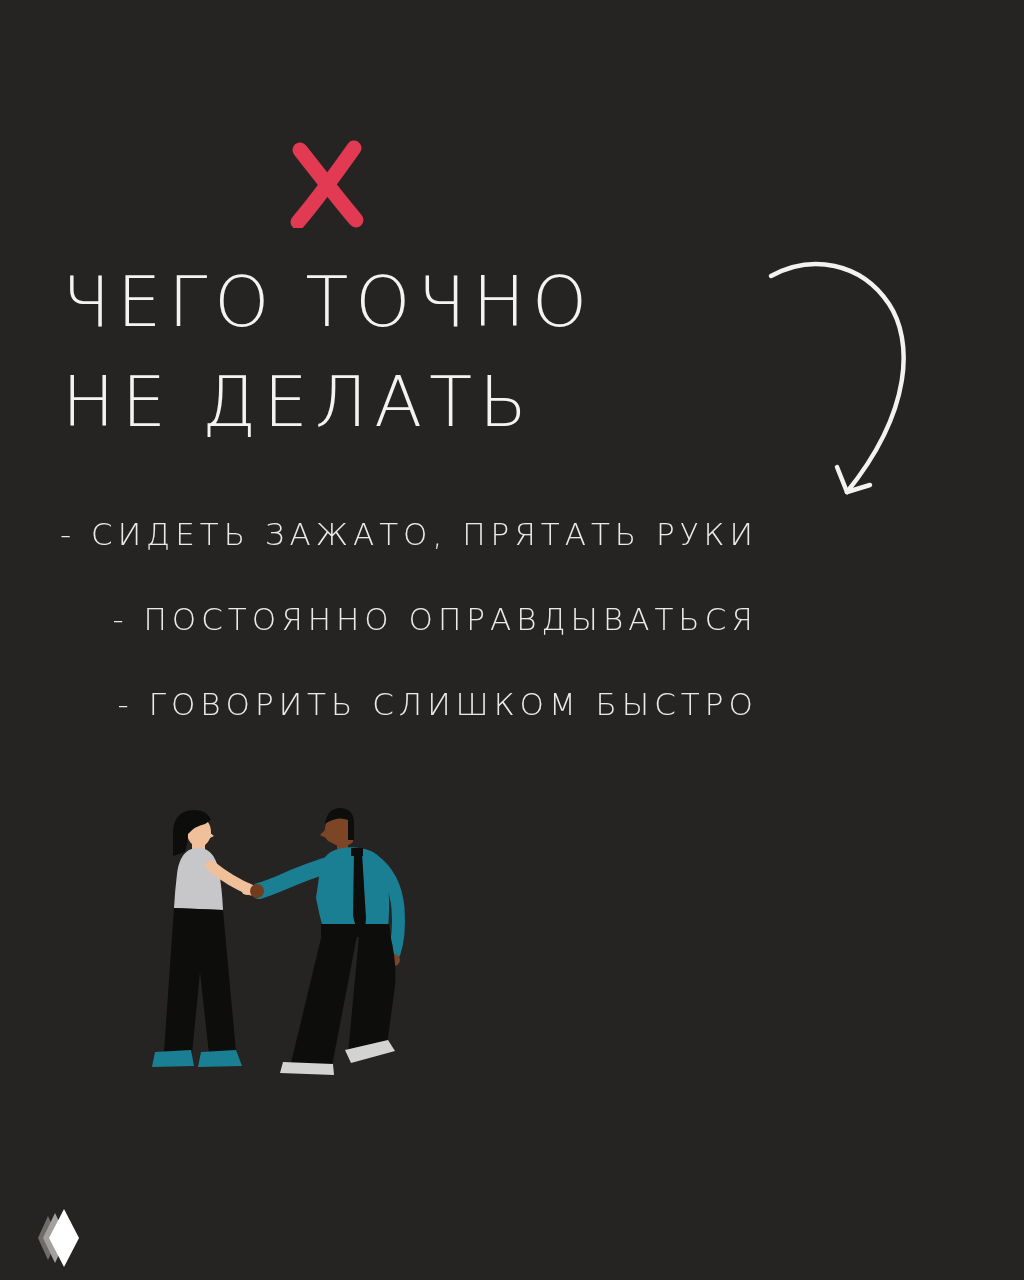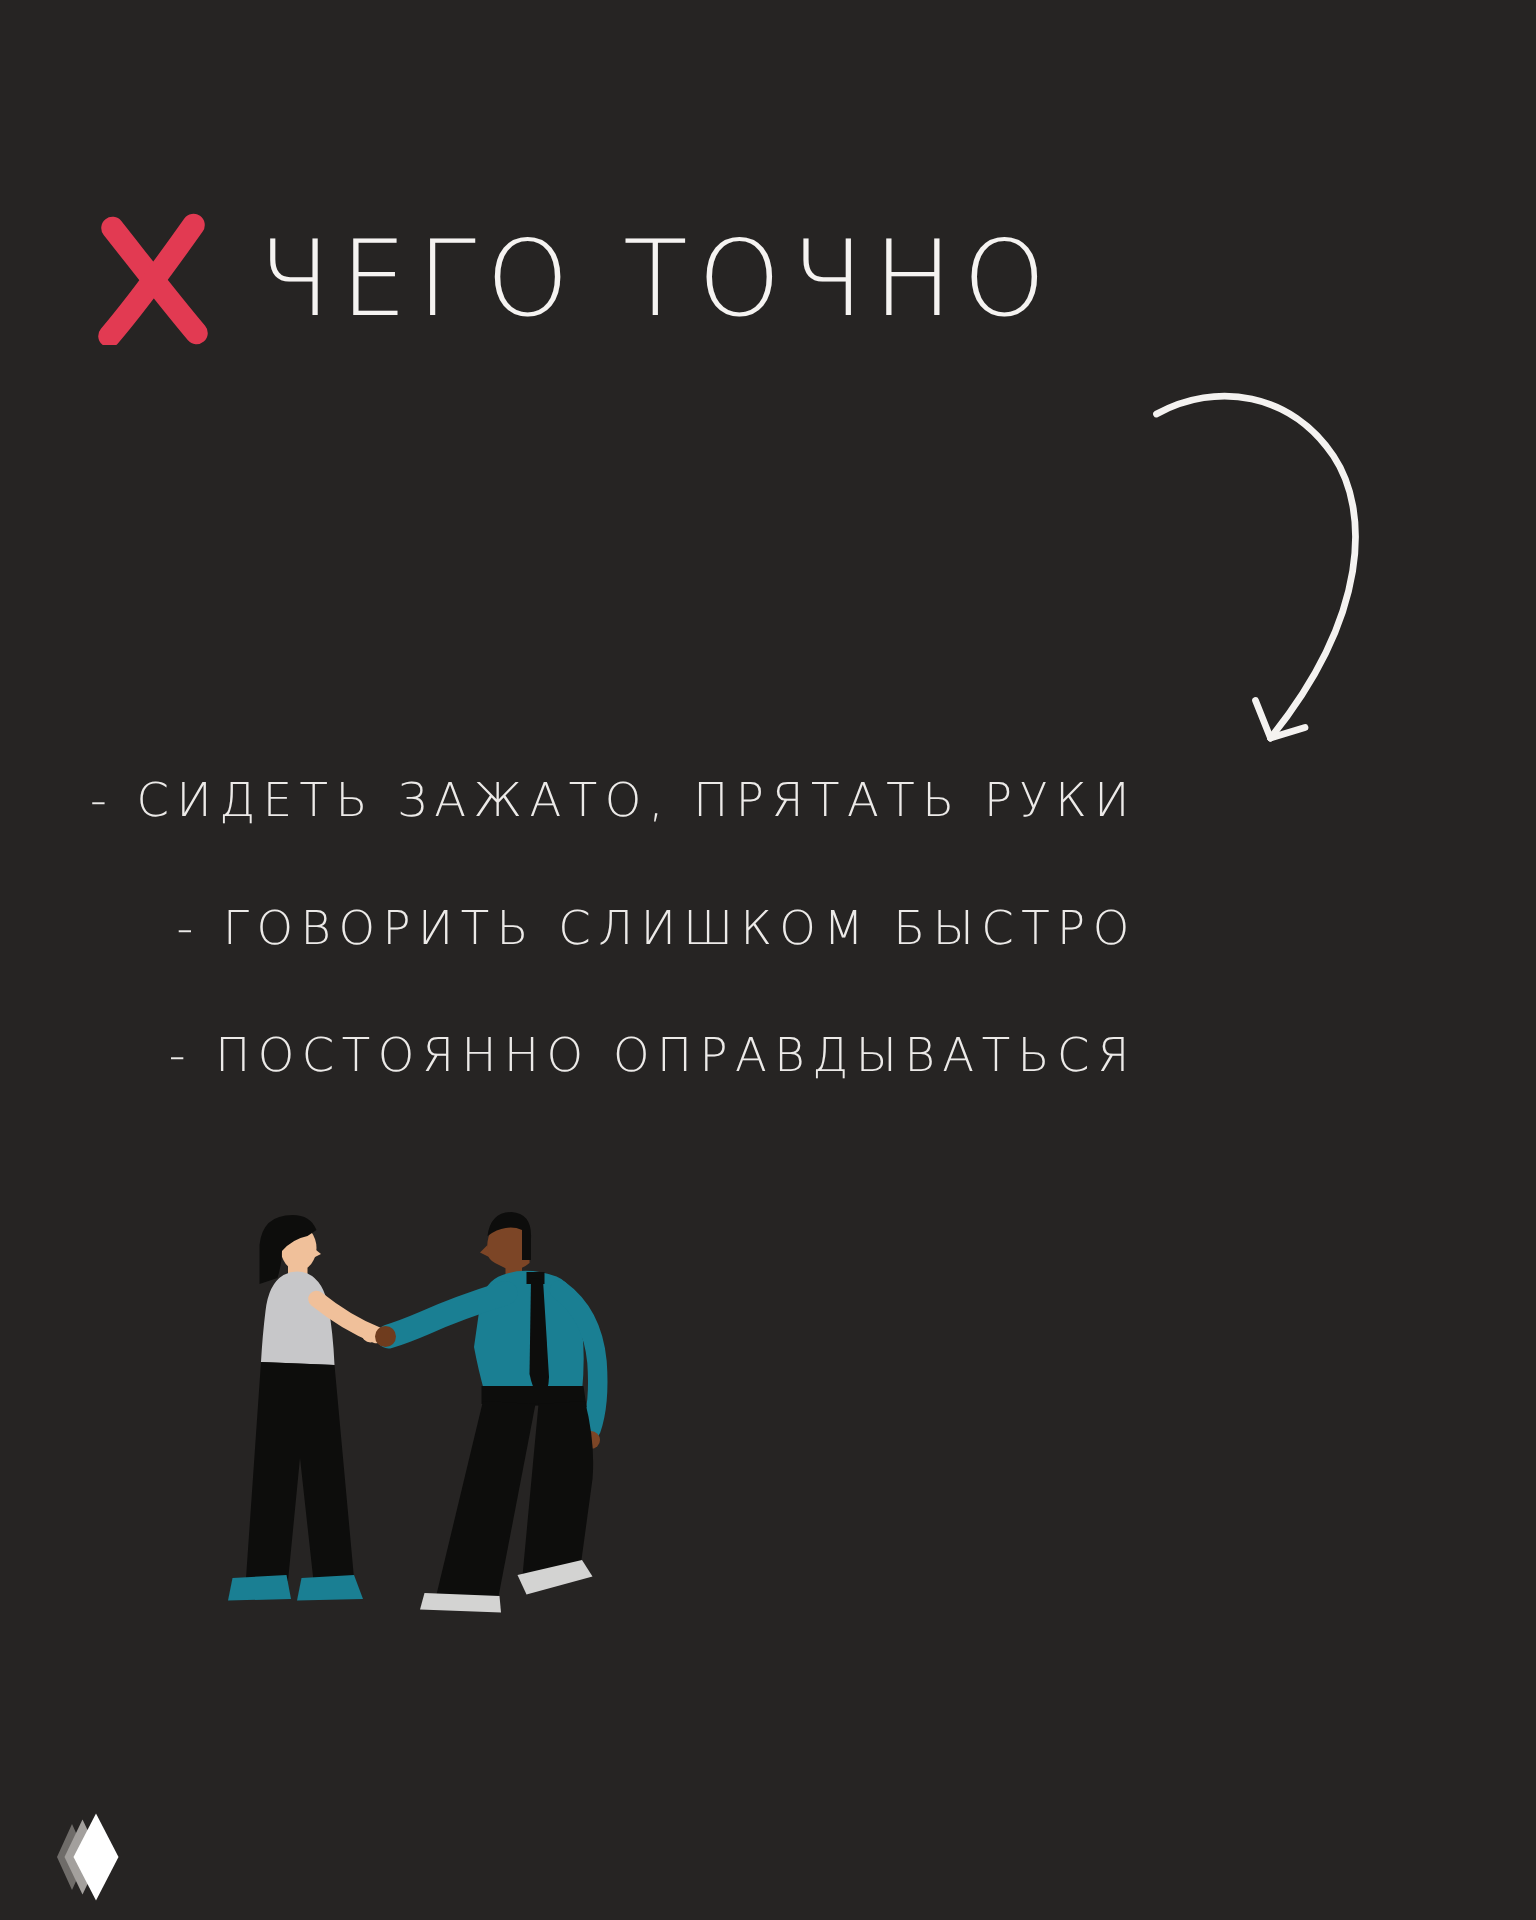--- a/index.html
+++ b/index.html
@@ -8,21 +8,21 @@
     width: 1024px;
     height: 1280px;
     background: #262423;
     overflow: hidden;
     font-family: "DejaVu Sans", "Liberation Sans", sans-serif;
     color: #f2f0ee;
   }
 
   
   .title-area { position: absolute; left: 62px; top: 140px; }
-  .title-row  { display: flex; align-items: center; gap: 28px; }
+  .title-row  { display: flex; align-items: center; gap: 28px; flex-direction: column; }
   .x-icon     { width: 82px; height: 88px; flex: none; }
   .title-line {
     margin: 0;
     font-size: 70px;
     font-weight: 200;
     letter-spacing: 7px;
     line-height: 92px;
     white-space: nowrap;
     color: #f5f3f1;
   }
@@ -69,32 +69,33 @@
 <div class="poster">
 
   <header class="title-area">
     <div class="title-row">
       <svg class="x-icon" viewBox="0 0 82 88">
         <path d="M13,10 C32,34 52,60 69,80" fill="none" stroke="#e23a52" stroke-width="15" stroke-linecap="round"></path>
         <path d="M67,8 C50,32 28,62 11,82" fill="none" stroke="#e23a52" stroke-width="15" stroke-linecap="round"></path>
       </svg>
       <h1 class="title-line">ЧЕГО ТОЧНО</h1>
     </div>
+    <h1 class="title-line title-line2">НЕ ДЕЛАТЬ</h1>
   </header>
 
   <svg class="arrow" viewBox="0 0 158 252">
     <path d="M8,24 C48,2 98,10 126,52 C150,88 150,158 84,240" fill="none" stroke="#f4f2f0" stroke-width="4.5" stroke-linecap="round"></path>
     <path d="M84,240 L74,215" fill="none" stroke="#f4f2f0" stroke-width="4.5" stroke-linecap="round"></path>
     <path d="M84,240 L107,233" fill="none" stroke="#f4f2f0" stroke-width="4.5" stroke-linecap="round"></path>
   </svg>
 
   <ul class="donts">
     <li>- СИДЕТЬ ЗАЖАТО, ПРЯТАТЬ РУКИ</li>
+    <li>- ПОСТОЯННО ОПРАВДЫВАТЬСЯ</li>
     <li>- ГОВОРИТЬ СЛИШКОМ БЫСТРО</li>
-    <li>- ПОСТОЯННО ОПРАВДЫВАТЬСЯ</li>
   </ul>
 
   <svg class="illustration" viewBox="0 0 300 300">
 
     <g>
       <ellipse cx="54" cy="42" rx="12" ry="15" fill="#f0c09a"></ellipse>
       <polygon points="64,42 69,46 63,49" fill="#f0c09a"></polygon>
       <path d="M66,30 Q62,20 50,20 Q30,20 28,40 L28,66 Q34,64 40,62 Q43,52 43,44 Q50,36 60,34 Z" fill="#0d0d0c"></path>
       <rect x="47" y="54" width="13" height="10" fill="#f0c09a"></rect>
       <path d="M44,60 Q34,66 32,84 Q30,100 29,118 L78,120 Q77,98 74,82 Q71,64 60,59 Q52,56 44,60 Z" fill="#c7c7c9"></path>

